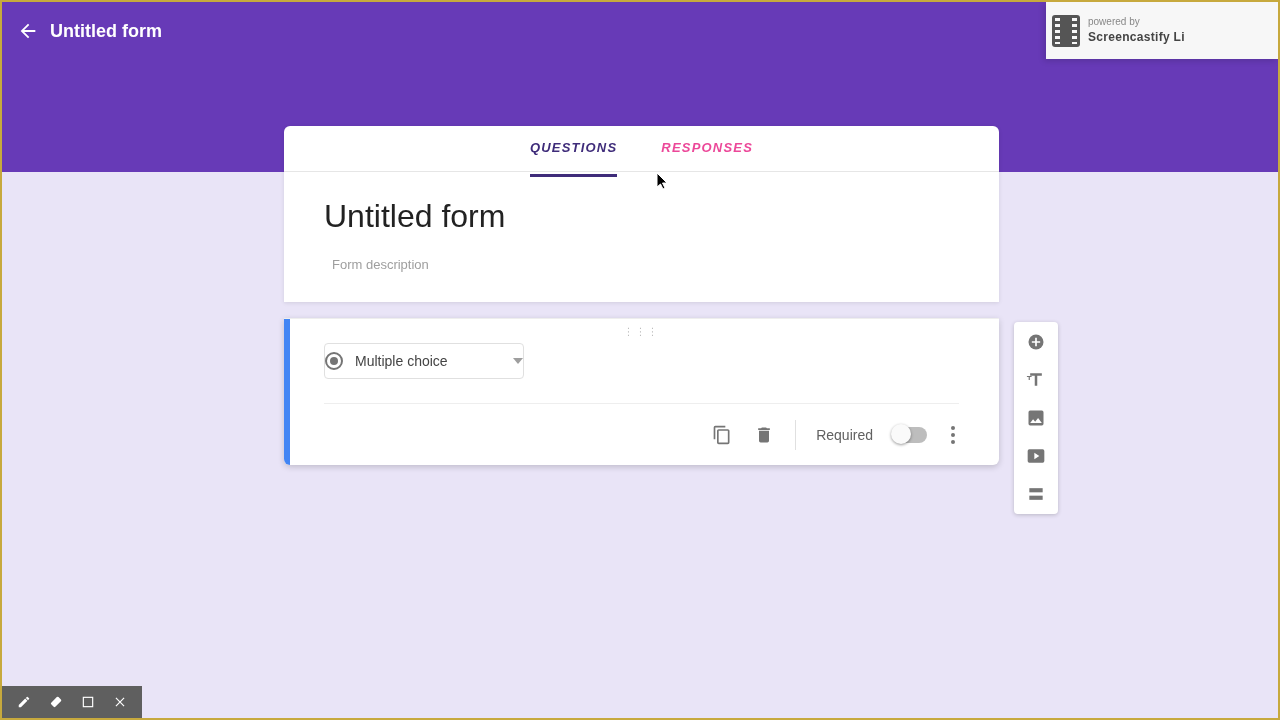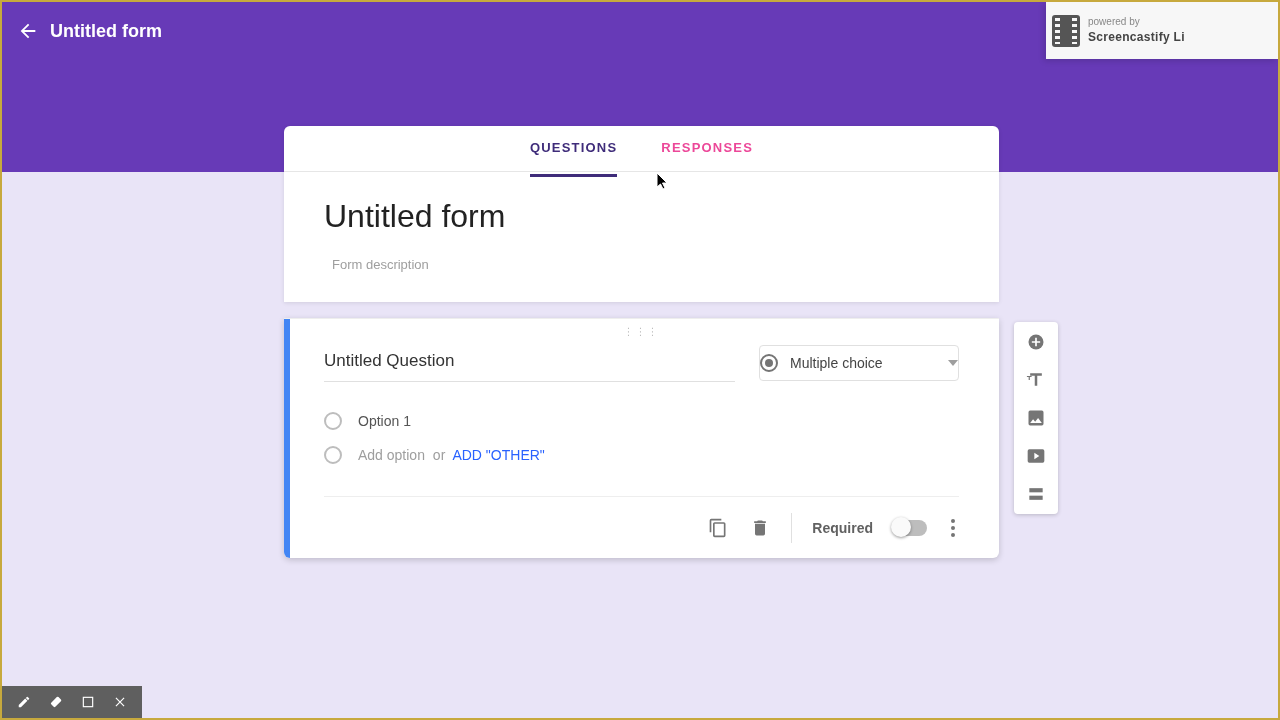--- a/index.html
+++ b/index.html
@@ -18,21 +18,21 @@
   .overlay-badge .film { width: 28px; height: 32px; background: #555; border-radius: 3px; position: relative; margin-right: 8px; }
   .overlay-badge .film::before,
   .overlay-badge .film::after { content:""; position:absolute; top:3px; bottom:3px; width:5px; background: repeating-linear-gradient(#f7f7f7 0 3px, #555 3px 6px); }
   .overlay-badge .film::before { left:3px; }
   .overlay-badge .film::after  { right:3px; }
   .overlay-badge .txt small { font-size: 10px; color: #888; display:block; line-height:1; }
   .overlay-badge .txt strong { font-size: 12px; color: #444; letter-spacing: .3px; }
 
   .card { position: absolute; left: 282px; top: 124px; width: 715px; background: #fff; border-radius: 6px 6px 0 0; box-shadow: 0 1px 4px rgba(0,0,0,.1); }
   .tabs { height: 46px; border-bottom: 1px solid #e6e6e6; display:flex; align-items:center; justify-content:center; gap: 44px; font-size: 13px; font-weight: 600; letter-spacing: 1.2px; }
-  .tab { height: 56px; display:flex; align-items:center; cursor:pointer; border-bottom: 3px solid transparent; }
+  .tab { height: 56px; display:flex; align-items:center; cursor:pointer; border-bottom: 3px solid transparent; font-style: italic; }
   .tab.active { color: #3f2c7a; border-bottom-color: #3f2c7a; }
   .tab.inactive { color: #ec4899; }
   .title-block { padding: 26px 40px 30px; }
   .form-title { font-size: 32px; font-weight: 400; color: #222; margin-bottom: 22px; }
   .form-desc  { font-size: 13px; color: #9e9e9e; margin-left: 8px; }
 
   .qcard { position: absolute; left: 282px; top: 316px; width: 715px; background: #fff; border-radius: 0 0 6px 6px; box-shadow: 0 2px 6px rgba(0,0,0,.18); border-top: 1px solid #eee; }
   .qcard .accent { position:absolute; left:0; top:0; bottom:0; width:6px; background:#4285f4; border-radius: 0 0 0 6px; }
   .drag-dots { height: 18px; display:flex; align-items:flex-end; justify-content:center; padding-top:6px; cursor:grab; color:#bdbdbd; letter-spacing:2px; font-size:10px; }
   .qbody { padding: 6px 40px 0; }
@@ -45,21 +45,21 @@
   .type-picker .caret { width:0; height:0; border-left:5px solid transparent; border-right:5px solid transparent; border-top:6px solid #9e9e9e; }
 
   .opts { padding-top: 22px; }
   .opt { display:flex; align-items:center; gap:16px; padding: 8px 0; font-size: 14px; }
   .opt .circle { width:18px; height:18px; border:2px solid #bdbdbd; border-radius:50%; flex:0 0 auto; }
   .opt .lbl { color:#555; }
   .opt .lbl.muted { color:#9e9e9e; }
   .opt .addother { color:#2962ff; cursor:pointer; }
   .or { color:#9e9e9e; margin: 0 4px; }
 
-  .qfooter { margin: 24px 40px 0; border-top:1px solid #eee; height:62px; display:flex; align-items:center; justify-content:flex-end; gap: 20px; padding-right: 0; font-weight: bold; }
+  .qfooter { margin: 24px 40px 0; border-top:1px solid #eee; height:62px; display:flex; align-items:center; justify-content:flex-end; gap: 20px; padding-right: 0; }
   .ic { width:22px; height:22px; display:inline-flex; align-items:center; justify-content:center; color:#757575; cursor:pointer; }
   .divider-v { width:1px; height:30px; background:#e0e0e0; }
   .req-lbl { font-size: 14px; color:#616161; }
   .switch { width:34px; height:16px; background:#bdbdbd; border-radius:10px; position:relative; cursor:pointer; }
   .switch::after { content:""; position:absolute; left:-2px; top:-3px; width:20px; height:20px; background:#fafafa; border-radius:50%; box-shadow:0 1px 3px rgba(0,0,0,.4); }
   .kebab { display:flex; flex-direction:column; gap:3px; cursor:pointer; padding:4px; }
   .kebab span { width:4px; height:4px; background:#757575; border-radius:50%; }
 
   .side-toolbar { position:absolute; left: 1012px; top: 320px; width: 44px; background:#fff; border-radius:4px; box-shadow:0 1px 4px rgba(0,0,0,.2); display:flex; flex-direction:column; align-items:center; padding:10px 0; gap:18px; }
   .side-toolbar .sic { width:20px; height:20px; color:#757575; cursor:pointer; display:flex; align-items:center; justify-content:center; }
@@ -113,42 +113,27 @@
       <div class="form-title">Untitled form</div>
       <div class="form-desc">Form description</div>
     </div>
   </div>
 
   <div class="qcard">
     <div class="accent"></div>
     <div class="drag-dots">⋮⋮⋮</div>
     <div class="qbody">
       <div class="qrow1">
-        <div class="qtitle">Untitled Question</div>
         <div class="type-picker">
           <span class="radio-ic"></span>
           <span class="lbl">Multiple choice</span>
           <span class="caret"></span>
         </div>
       </div>
 
-      <div class="opts">
-        <div class="opt">
-          <span class="circle"></span>
-          <span class="lbl">Option 1</span>
-        </div>
-        <div class="opt">
-          <span class="circle"></span>
-          <span>
-            <span class="lbl muted">Add option</span>
-            <span class="or">or</span>
-            <span class="addother">ADD "OTHER"</span>
-          </span>
-        </div>
-      </div>
     </div>
 
     <div class="qfooter">
       <span class="ic">
         <svg width="20" height="20" viewBox="0 0 24 24">
             <path fill="currentColor" d="M16 1H4a2 2 0 00-2 2v14h2V3h12V1zm3 4H8a2 2 0 00-2 2v14a2 2 0 002 2h11a2 2 0 002-2V7a2 2 0 00-2-2zm0 16H8V7h11v14z"></path>
           </svg>
       </span>
       <span class="ic">
         <svg width="20" height="20" viewBox="0 0 24 24">

